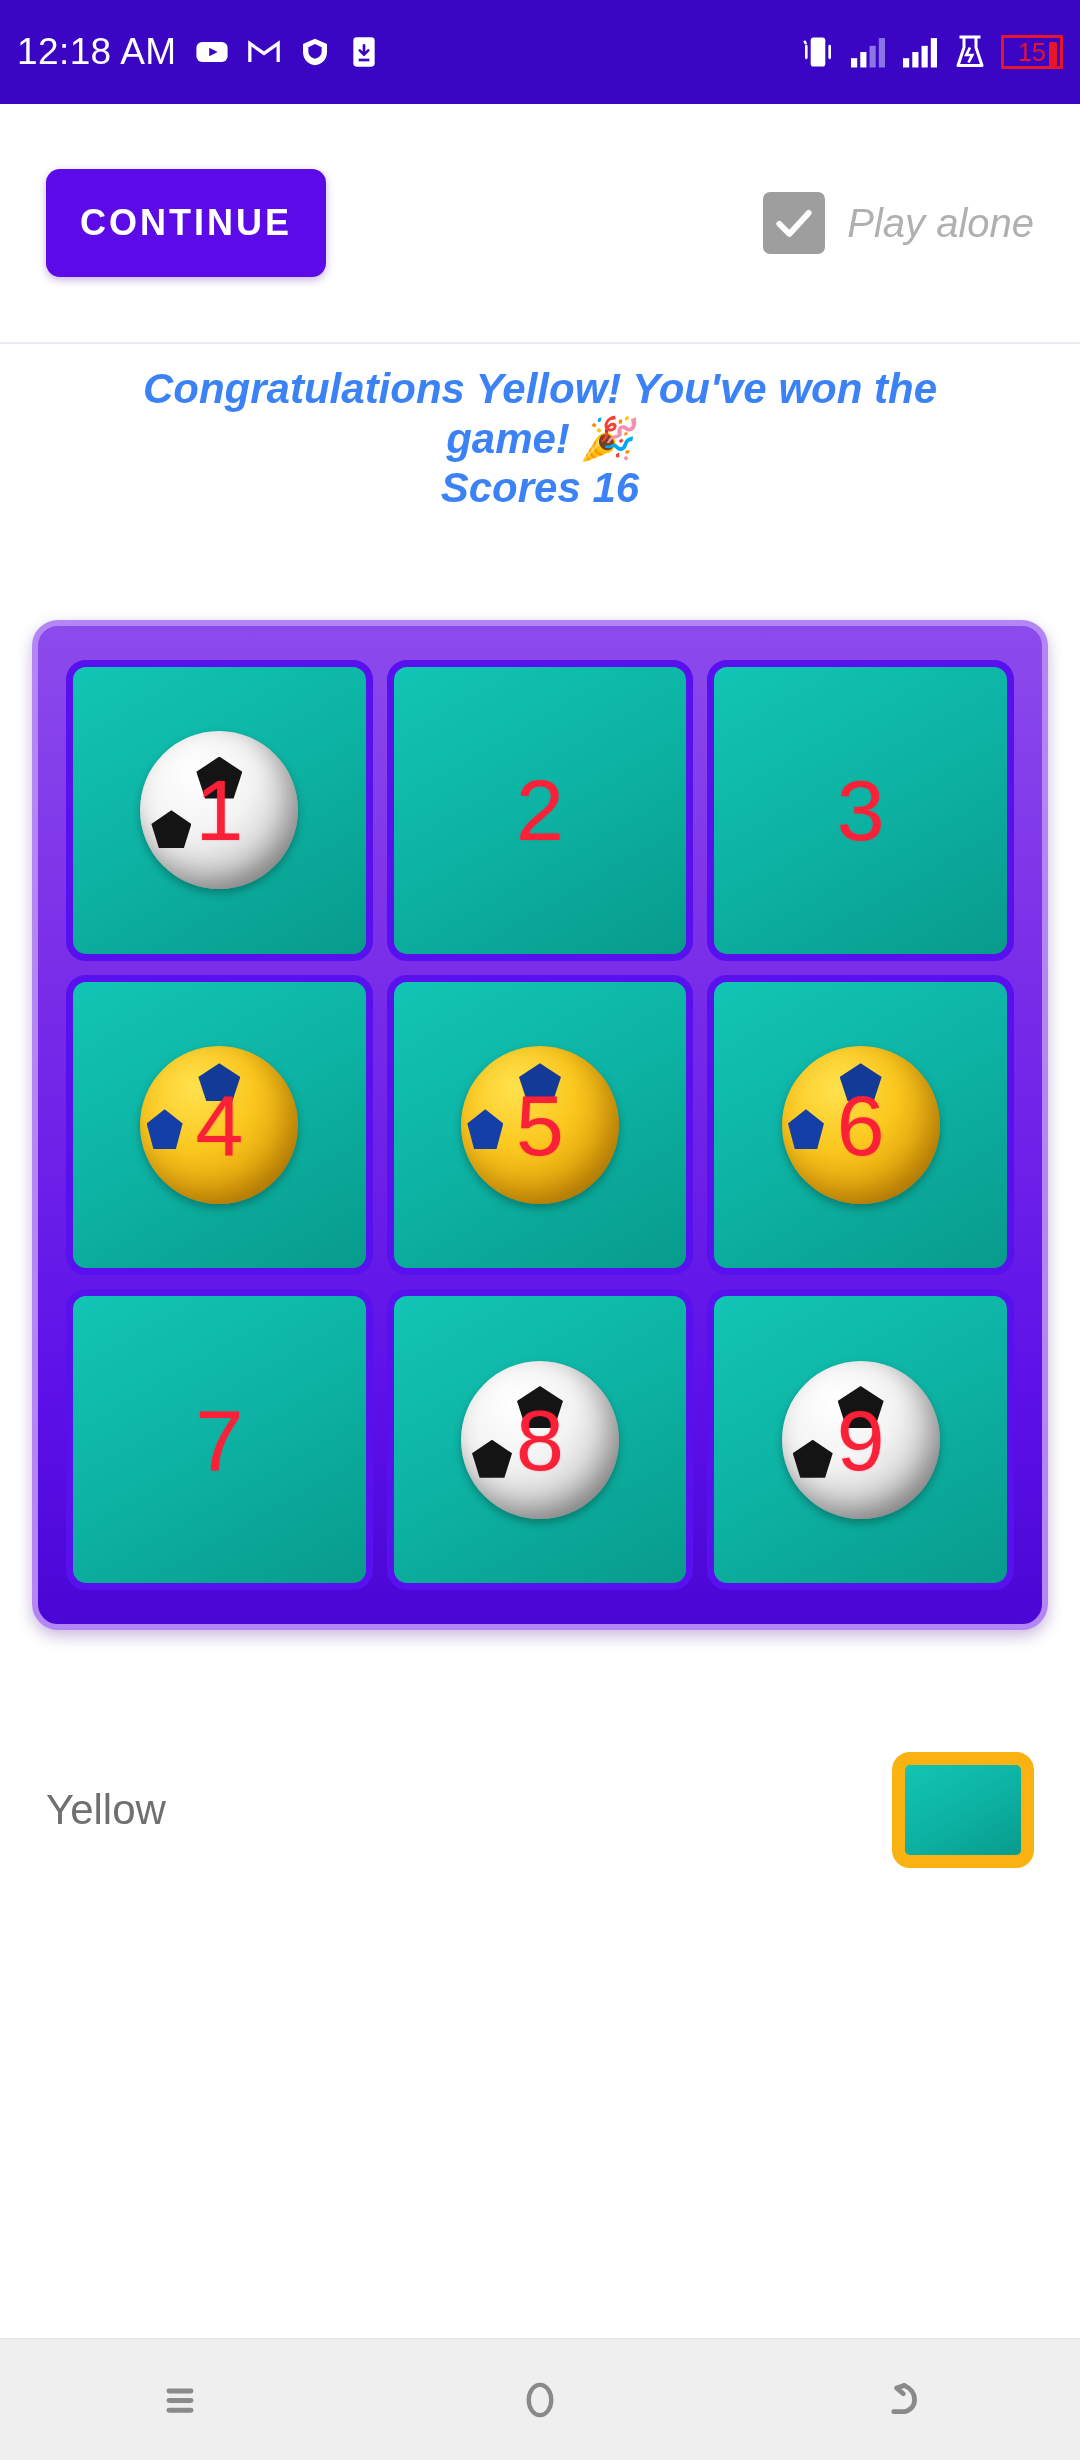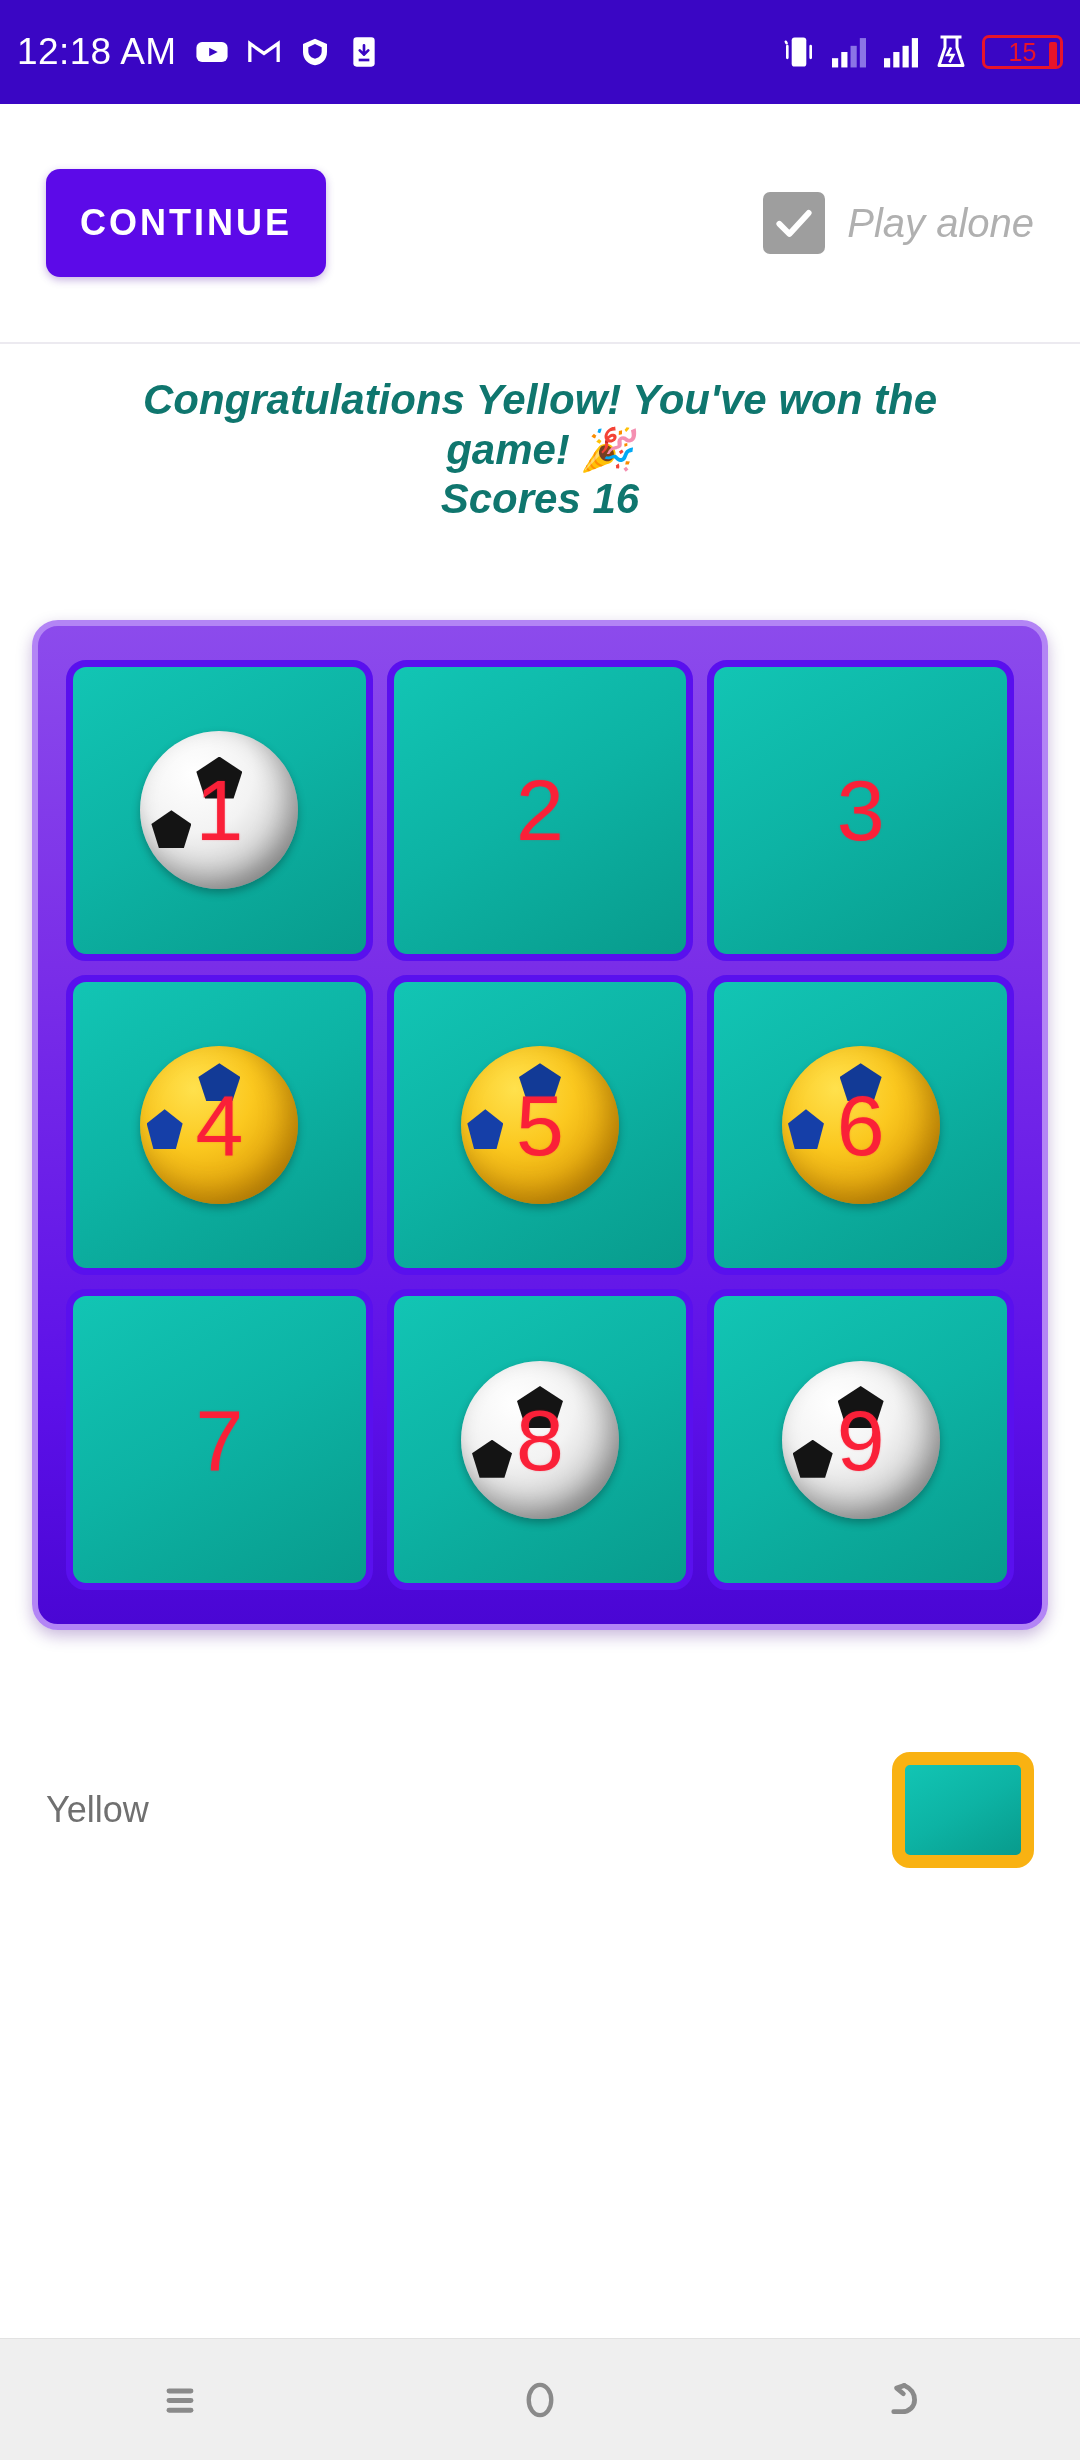--- a/index.html
+++ b/index.html
@@ -19,22 +19,22 @@
     padding:0 17px;
   }
   .sb-left { display:flex; align-items:center; gap:18px; }
   .sb-clock {
     color:#ffffff; font-size:37px; font-weight:400;
     letter-spacing:0.4px; white-space:nowrap;
   }
   .sb-icon { display:flex; align-items:center; justify-content:center; }
   .sb-right { display:flex; align-items:center; gap:14px; }
   .batt {
-    border:3.5px solid #e8142a; border-radius:7px;
-    width:81px; height:34px; position:relative;
+    border:3.5px solid #e8142a; border-radius:0;
+    width:62px; height:34px; position:relative;
     display:flex; align-items:center; justify-content:center;
   }
   .batt span { color:#e8142a; font-size:25px; font-weight:500; line-height:1; }
   .batt::after {
     content:""; position:absolute; right:3px; top:4px;
     width:8px; height:26px; background:#e8142a; border-radius:2px;
   }
 
   
   .topbar {
@@ -57,22 +57,22 @@
   .playalone { display:flex; align-items:center; gap:22px;font-style:italic; }
   .cbox {
     width:62px; height:62px; background:#9e9e9e; border-radius:7px;
     display:flex; align-items:center; justify-content:center;
   }
   .cbox svg { width:44px; height:44px; display:block; }
   .playalone-label { color:#b0b0b0; font-size:40px; font-weight:400; }
 
   
   .congrats {
-    position:absolute; top:375px; left:80px; width:920px;
-    text-align:center; color:#0f766e;
+    position:absolute; top:364px; left:80px; width:920px;
+    text-align:center; color:#3b82f6;
     font-size:42px; font-weight:700; font-style:italic;
     line-height:1.18;
   }
   .congrats .score-line { display:block; }
 
   
   .board {
     position:absolute; left:32px; top:620px;
     width:1016px; height:1010px;
     border-radius:26px;
@@ -143,21 +143,21 @@
       96px 2px 0 #153fa8,
       48px 50px 0 #153fa8;
   }
 
   
   .playerrow {
     position:absolute; left:46px; top:1735px;
     width:988px; height:150px;
     display:flex; align-items:center; justify-content:space-between;
   }
-  .player-name { color:#707070; font-size:36px; font-weight:400; }
+  .player-name { color:#707070; font-size:42px; font-weight:400; }
   .swatch {
     width:142px; height:116px; border-radius:18px;
     border:13px solid #f9b212;
     background:linear-gradient(150deg,#12c5b4 0%,#0db3a4 50%,#089b8c 100%);
   }
 
   
   .navbar {
     position:absolute; left:0; bottom:0; width:1080px; height:122px;
     background:#efefef;

